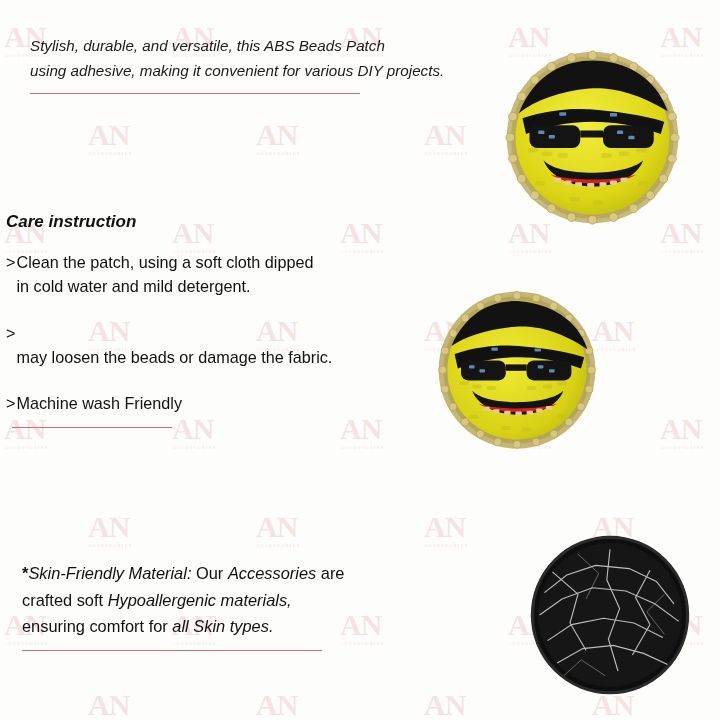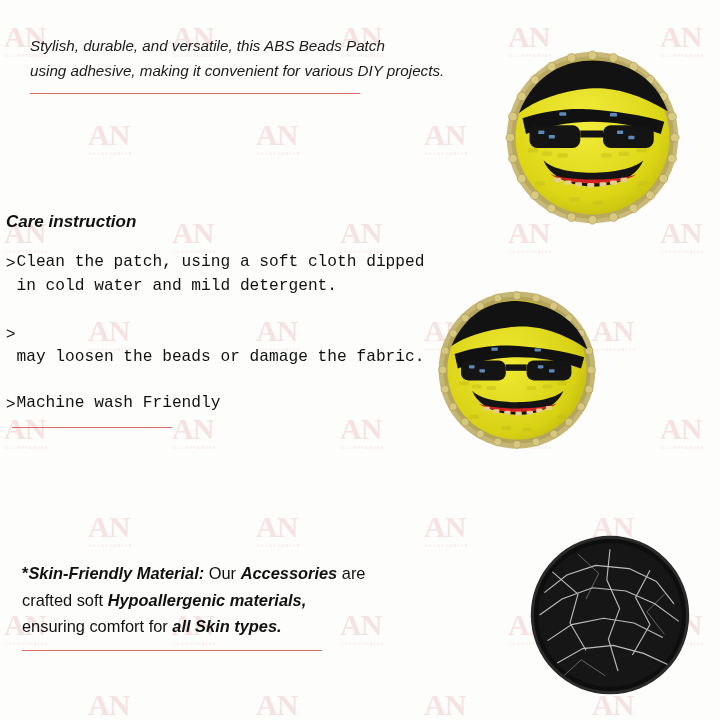--- a/index.html
+++ b/index.html
@@ -98,38 +98,38 @@
     align-items: flex-start;
     margin-bottom: 22px;
     font-size: 16.2px;
     line-height: 1.5;
     color: #111;
   }
   .care-list li .marker {
     flex: 0 0 auto;
     margin-right: 1px;
   }
-  .care-list li .txt { flex: 1 1 auto; font-family: Liberation Mono, monospace; }
+  .care-list li .txt { flex: 1 1 auto; }
 
   .skin {
     position: absolute;
     left: 22px;
     top: 560px;
     width: 470px;
     z-index: 2;
   }
   .skin p {
     margin: 0;
     font-size: 16.4px;
     line-height: 1.62;
     color: #111;
   }
   .star { font-weight: 700; }
   .b { font-weight: 700; }
-  .bi { font-weight: 700; font-style: italic; }
+  .bi { font-weight: 400; font-style: italic; }
 
   
   .patch {
     position: absolute;
     border-radius: 50%;
     z-index: 2;
   }
   .patch-1 {
     left: 505px;
     top: 50px;

